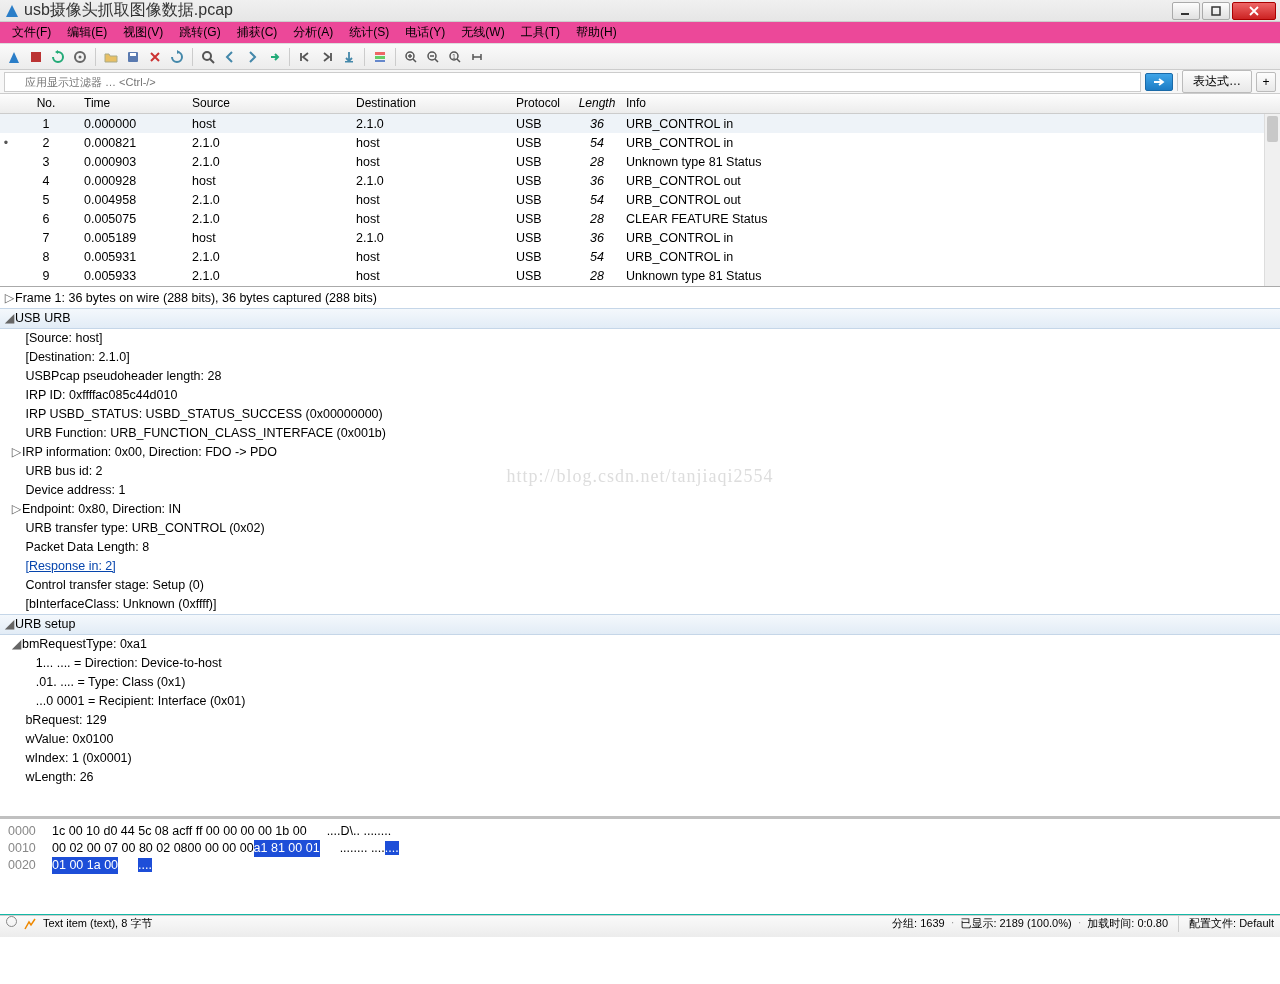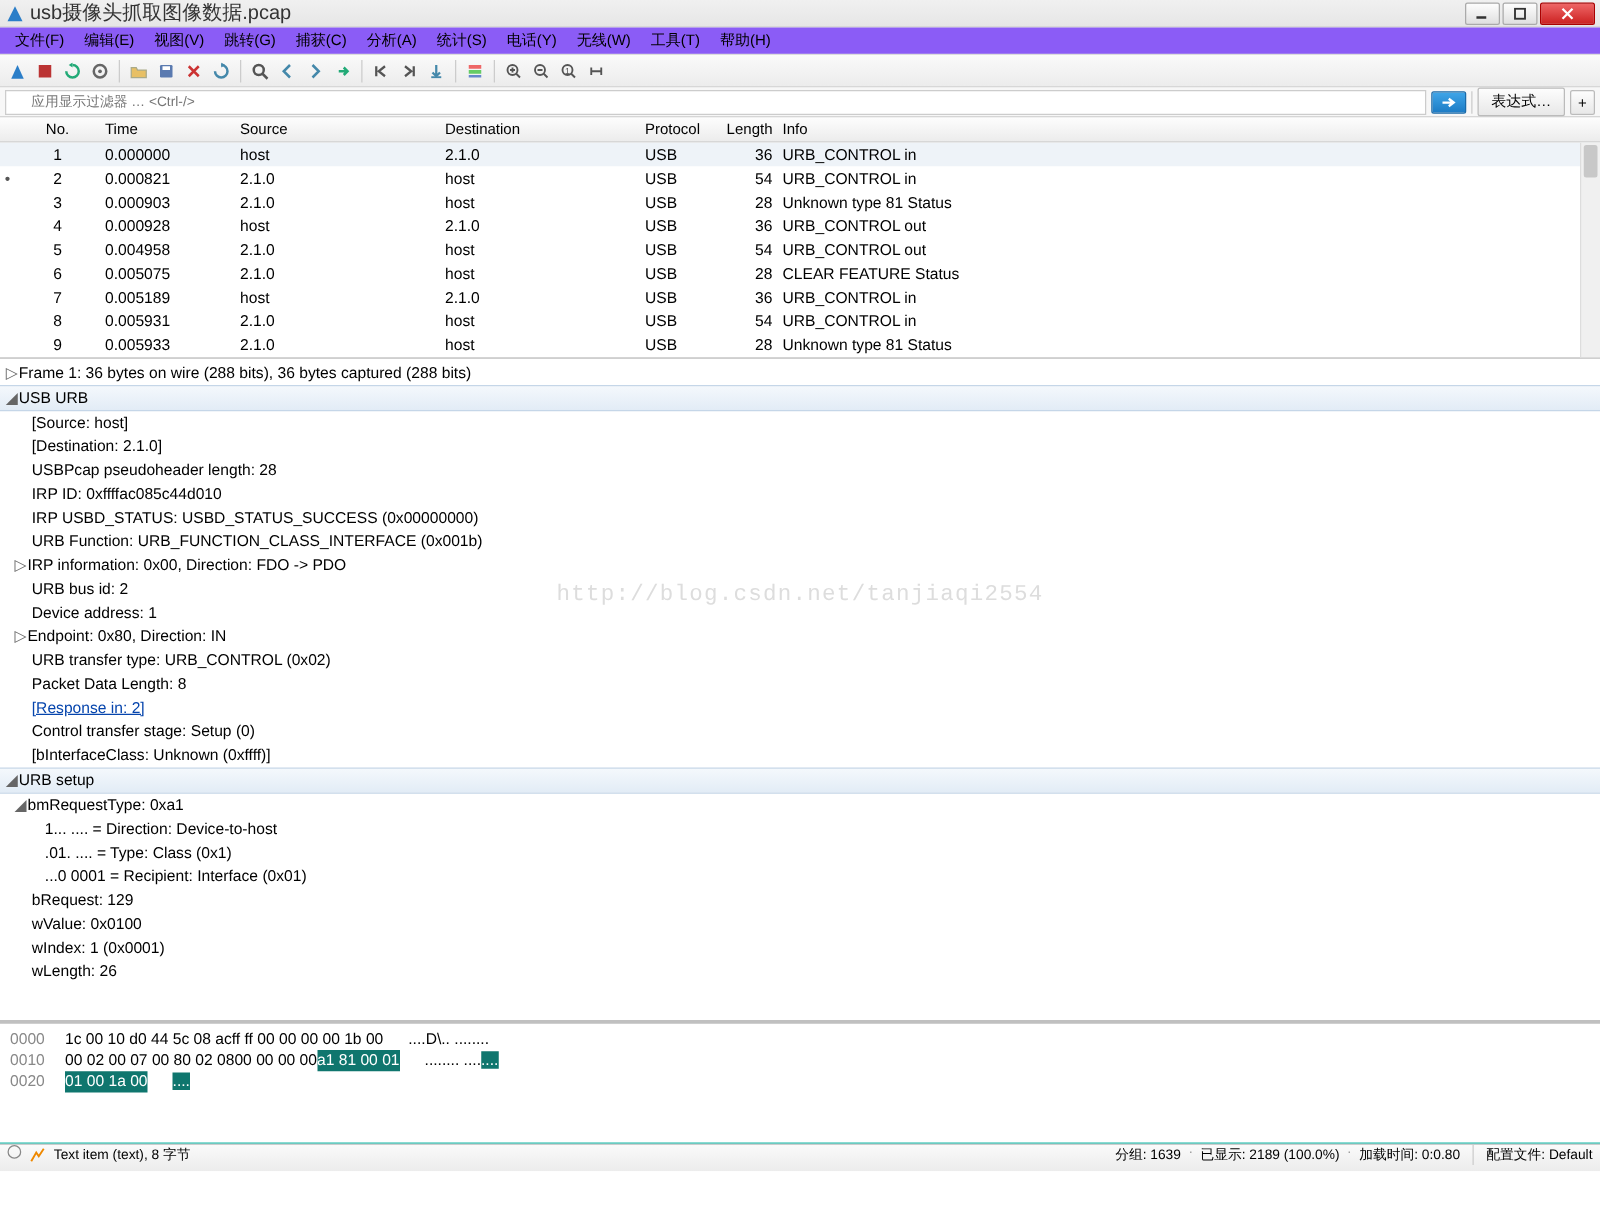--- a/index.html
+++ b/index.html
@@ -3,55 +3,55 @@
 <meta charset="utf-8">
 <style>
 * { margin:0; padding:0; box-sizing:border-box; font-family:"Microsoft YaHei","Segoe UI",sans-serif; }
 body { background:#fff; font-size:12px; color:#000; overflow:hidden; }
 .titlebar { height:22px; background:linear-gradient(#f0f0f0,#e6e6e6); display:flex; align-items:center; padding:0 4px; border-bottom:1px solid #ccc; }
 .titlebar .icon { width:16px; height:16px; margin-right:4px; display:inline-flex; }
 .titlebar .title { flex:1; font-size:16px; color:#333; }
 .winbtns { display:flex; gap:0; }
 .winbtn { width:28px; height:18px; display:flex; align-items:center; justify-content:center; font-size:10px; border:1px solid #aaa; background:linear-gradient(#fdfdfd,#e0e0e0); margin-left:2px; border-radius:2px;}
 .winbtn.close { background:linear-gradient(#e66,#c22); color:#fff; border-color:#a00; width:44px;}
-.menubar { height:22px; background:#8b5cf6; display:flex; align-items:center; padding:0 4px; border-bottom:1px solid #ddd; }
+.menubar { height:22px; background:#ec4899; display:flex; align-items:center; padding:0 4px; border-bottom:1px solid #ddd; }
 .menubar span { padding:2px 8px; font-size:12px; cursor:default; }
 .toolbar { height:26px; background:linear-gradient(#fafafa,#ececec); display:flex; align-items:center; padding:0 4px; gap:2px; border-bottom:1px solid #ccc; }
 .tbtn { width:20px; height:20px; display:flex; align-items:center; justify-content:center; border:1px solid transparent; border-radius:2px; }
 .tsep { width:1px; height:18px; background:#ccc; margin:0 3px; }
 .filterbar { height:24px; display:flex; align-items:center; padding:2px 4px; gap:4px; border-bottom:1px solid #ccc; background:#f7f7f7;}
 .filter-input { flex:1; height:20px; border:1px solid #ccc; padding:0 20px 0 20px; font-size:11px; color:#888; background:#fff; position:relative;}
 .filter-wrap { flex:1; position:relative; display:flex; align-items:center;}
 .filter-wrap .bm { position:absolute; left:4px; width:14px; height:14px; }
 .expr-btn { padding:2px 10px; font-size:12px; background:linear-gradient(#fdfdfd,#e8e8e8); border:1px solid #bbb; border-radius:2px; }
 .plus-btn { width:20px; height:20px; border:1px solid #bbb; background:linear-gradient(#fdfdfd,#e8e8e8); border-radius:2px; display:flex;align-items:center;justify-content:center;}
 .go-btn { width:28px; height:18px; background:linear-gradient(#3fa5e8,#1d7cc5); border:1px solid #1a6aa8; border-radius:2px; display:flex;align-items:center;justify-content:center;color:#fff;}
 
 .pkt-list { position:relative; border-bottom:1px solid #aaa; }
 .pkt-header { height:20px; background:linear-gradient(#fdfdfd,#ececec); display:flex; border-bottom:1px solid #ccc; font-family:Consolas,monospace; font-size:12px; padding-right:16px;}
 .pkt-header div, .pkt-row div { padding:2px 4px; white-space:nowrap; overflow:hidden;}
-.c-no{width:68px;text-align:center;padding-right:8px;} .c-time{width:108px;} .c-src{width:164px;} .c-dst{width:160px;} .c-proto{width:60px;} .c-len{width:50px;text-align:right;padding-right:8px;} .c-info{flex:1;}
+.c-no{width:68px;text-align:center;padding-right:8px;} .c-time{width:108px;} .c-src{width:164px;} .c-dst{width:160px;} .c-proto{width:60px;} .c-len{width:50px;text-align:center;padding-right:8px;font-style:italic;} .c-info{flex:1;}
 .pkt-body { height:172px; overflow:hidden; font-family:Consolas,monospace; font-size:12.5px; position:relative;}
 .pkt-row { height:19px; display:flex; align-items:center; }
 .pkt-row.sel { background:#eef3f8; }
 .pkt-row .mark { width:12px; display:flex; justify-content:center; color:#555;}
 .pkt-scroll { position:absolute; right:0; top:0; bottom:0; width:16px; background:#f0f0f0; border-left:1px solid #ddd;}
 .pkt-scroll .thumb { position:absolute; left:2px; right:2px; top:2px; height:26px; background:#c8c8c8; border-radius:2px;}
 
 .details { height:532px; overflow-y:auto; font-family:Consolas,monospace; font-size:12.5px; line-height:19px; padding:2px 0 6px 0; border-bottom:3px solid #c0c0c0; background:#fff; position:relative;}
 .details .line { padding-left:4px; white-space:pre; }
 .details .tri { display:inline-block; width:11px; text-align:center; color:#666; }
 .details .hdr { background:linear-gradient(#f4f8fc,#e2ecf6); border-top:1px solid #c5d6e8; border-bottom:1px solid #c5d6e8;}
 .details a { color:#0645ad; text-decoration:underline; }
-.watermark { position:absolute; left:50%; top:180px; transform:translateX(-50%); color:#ddd; font-size:18px; font-family:Liberation Mono, monospace; letter-spacing:1px; pointer-events:none;}
+.watermark { position:absolute; left:50%; top:180px; transform:translateX(-50%); color:#ddd; font-size:18px; font-family:Liberation Serif, serif; letter-spacing:1px; pointer-events:none;}
 
 .hexpane { height:96px; background:#fff; font-family:Consolas,monospace; font-size:12.5px; line-height:17px; padding:4px 8px; border-bottom:1px solid #14b8a6;}
 .hexpane .offs { color:#888; display:inline-block; width:44px;}
 .hexpane .hx { display:inline-block; }
-.hexpane .sel { background:#0f766e; color:#fff; }
+.hexpane .sel { background:#1d4ed8; color:#fff; }
 .hexpane .asc { display:inline-block; margin-left:20px;}
 
 .statusbar { height:22px; background:linear-gradient(#fafafa,#ececec); display:flex; align-items:flex-start; font-size:11px; padding:0 6px; gap:6px; border-top:1px solid #ccc;}
 .statusbar .seg { white-space:nowrap; }
 .statusbar .sep { color:#999; }
 .statusbar .flex { flex:1; }
 .statusbar .circ { width:11px;height:11px;border:1.5px solid #888;border-radius:50%;}
 svg { display:block; }
 </style>
 </head>

